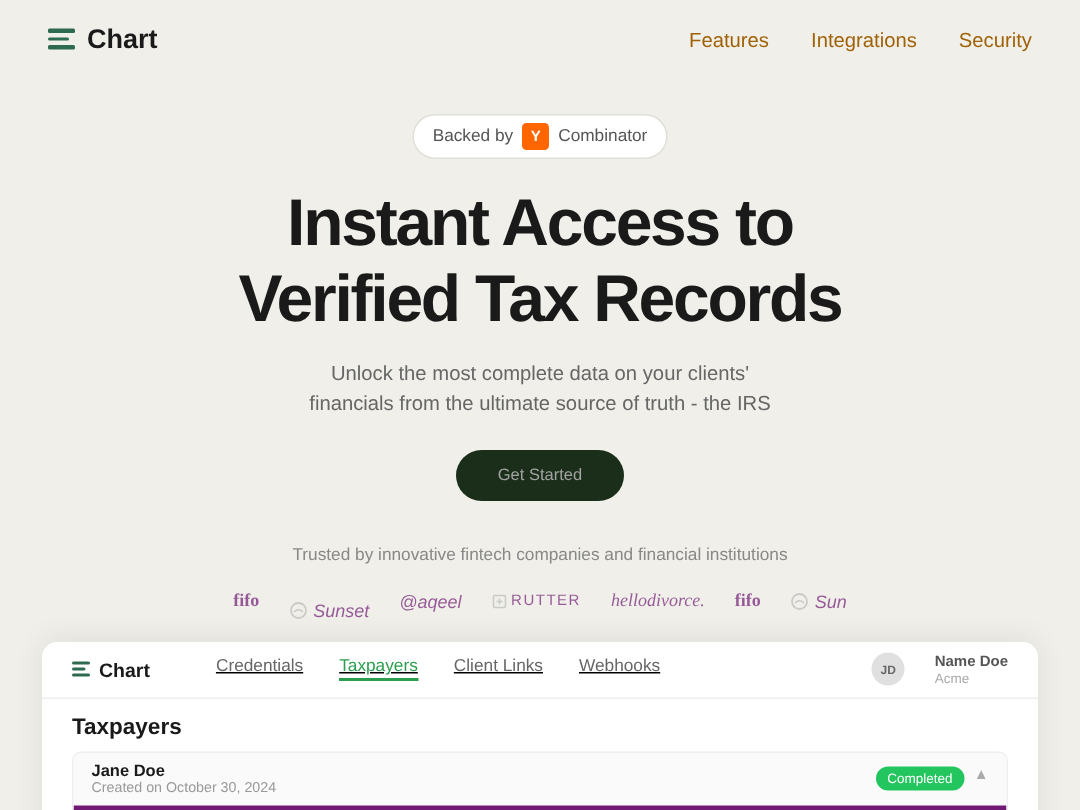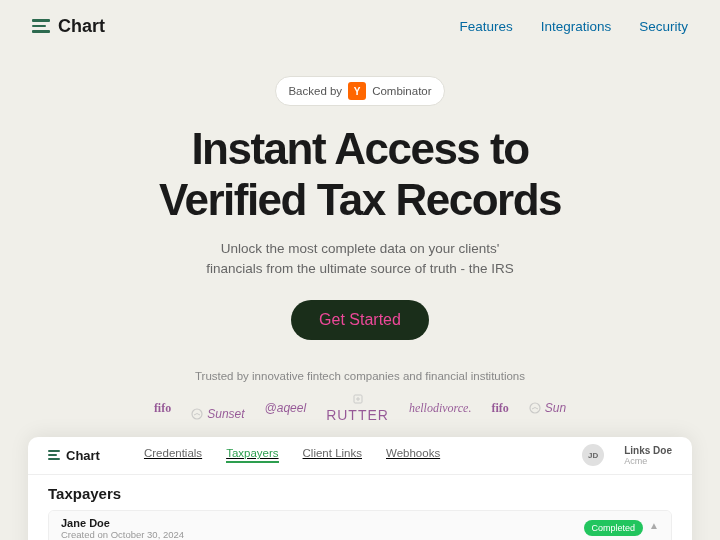--- a/index.html
+++ b/index.html
@@ -42,21 +42,21 @@
     .logo-icon span:nth-child(1) { width: 18px; height: 2.5px; }
     .logo-icon span:nth-child(2) { width: 14px; height: 2.5px; }
     .logo-icon span:nth-child(3) { width: 18px; height: 2.5px; }
     .nav-links {
       display: flex;
       gap: 28px;
       align-items: center;
     }
     .nav-links a {
       text-decoration: none;
-      color: #0369a1;
+      color: #a16207;
       font-size: 13.5px;
     }
     .nav-right {
       display: flex;
       align-items: center;
       gap: 18px;
     }
     .sign-in {
       color: #333;
       font-size: 13.5px;
@@ -127,25 +127,25 @@
     }
     .hero-subtitle {
       font-size: 13.5px;
       color: #666;
       line-height: 1.5;
       max-width: 320px;
       margin-bottom: 20px;
     }
     .get-started-btn {
       background: #1a2e1a;
-      color: #ec4899;
+      color: #a3a3a3;
       border: none;
       border-radius: 24px;
       padding: 11px 28px;
-      font-size: 16px;
+      font-size: 11px;
       cursor: pointer;
       font-weight: 500;
     }
 
     
     .trusted-section {
       text-align: center;
       padding: 10px 32px 14px;
     }
     .trusted-text {
@@ -162,21 +162,21 @@
     }
     .brand-logo {
       color: #701a75;
       font-size: 12px;
       font-style: italic;
       white-space: nowrap;
       opacity: 0.7;
     }
     .brand-logo.serif { font-family: Georgia, serif; font-style: normal; font-weight: 600; }
     .brand-logo.script { font-family: Georgia, serif; font-style: italic; }
-    .brand-logo.sans { font-style: normal; font-weight: 400; letter-spacing: 1px; text-transform: uppercase; font-size: 14px; flex-direction: column; }
+    .brand-logo.sans { font-style: normal; font-weight: 400; letter-spacing: 1px; text-transform: uppercase; font-size: 10px; }
 
     
     .dashboard-preview {
       margin: 0 28px;
       background: #fff;
       border-radius: 10px 10px 0 0;
       box-shadow: 0 -2px 20px rgba(0,0,0,0.08);
       overflow: hidden;
       height: 160px;
     }
@@ -384,21 +384,21 @@
     </div>
     <div class="dash-nav-links">
       <span class="dash-nav-link">Credentials</span>
       <span class="dash-nav-link active">Taxpayers</span>
       <span class="dash-nav-link">Client Links</span>
       <span class="dash-nav-link">Webhooks</span>
     </div>
     <div class="dash-user">
       <div class="dash-avatar">JD</div>
       <div>
-        <div style="font-size:10px;font-weight:600;">Links Doe</div>
+        <div style="font-size:10px;font-weight:600;">Name Doe</div>
         <div style="font-size:9px;color:#aaa;">Acme</div>
       </div>
     </div>
   </div>
 
   <div class="dash-content">
     <div class="dash-page-title">Taxpayers</div>
     <div class="taxpayer-card">
 
       <div class="taxpayer-header">

